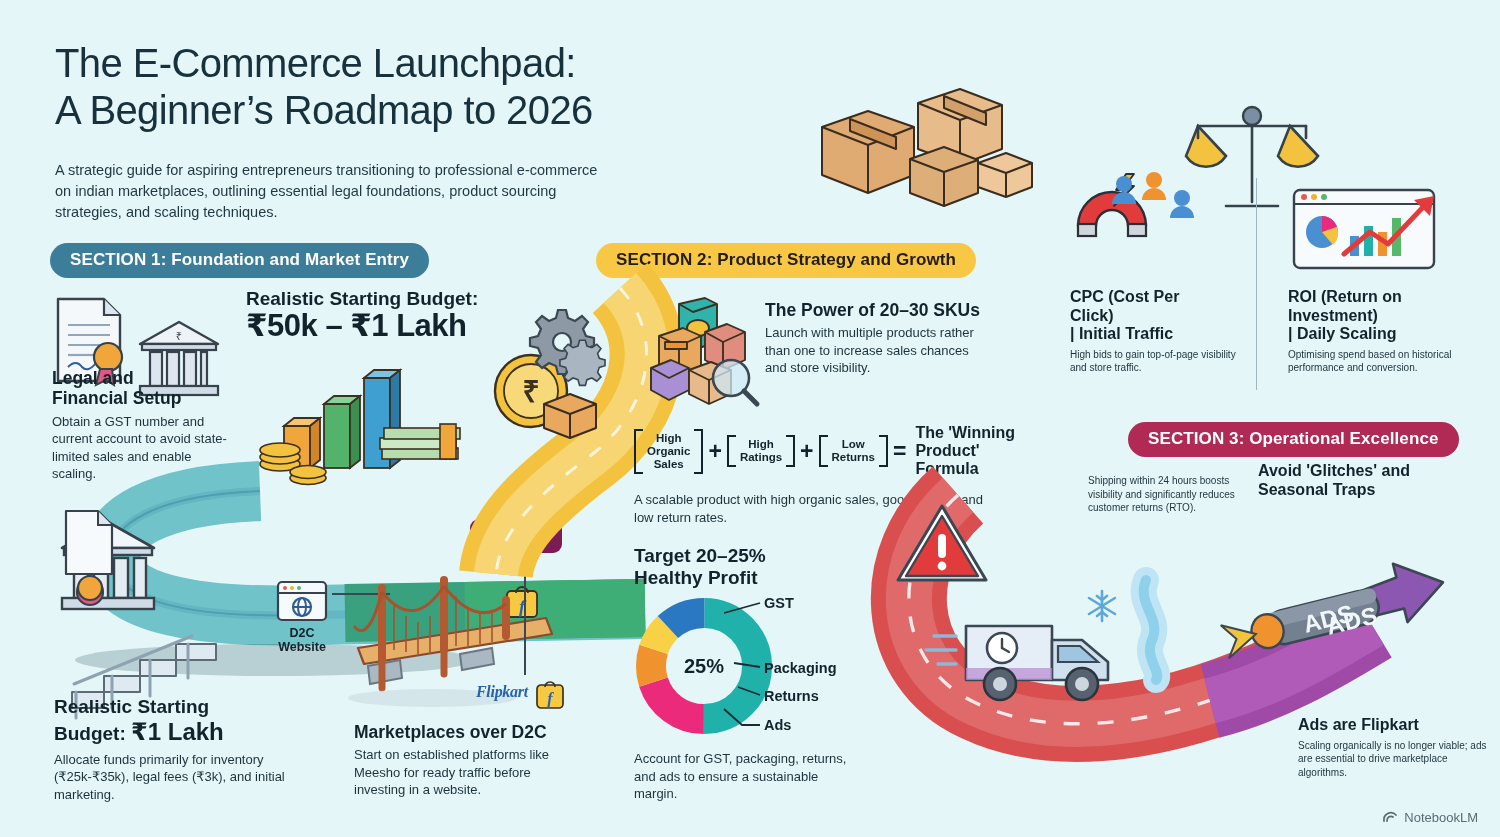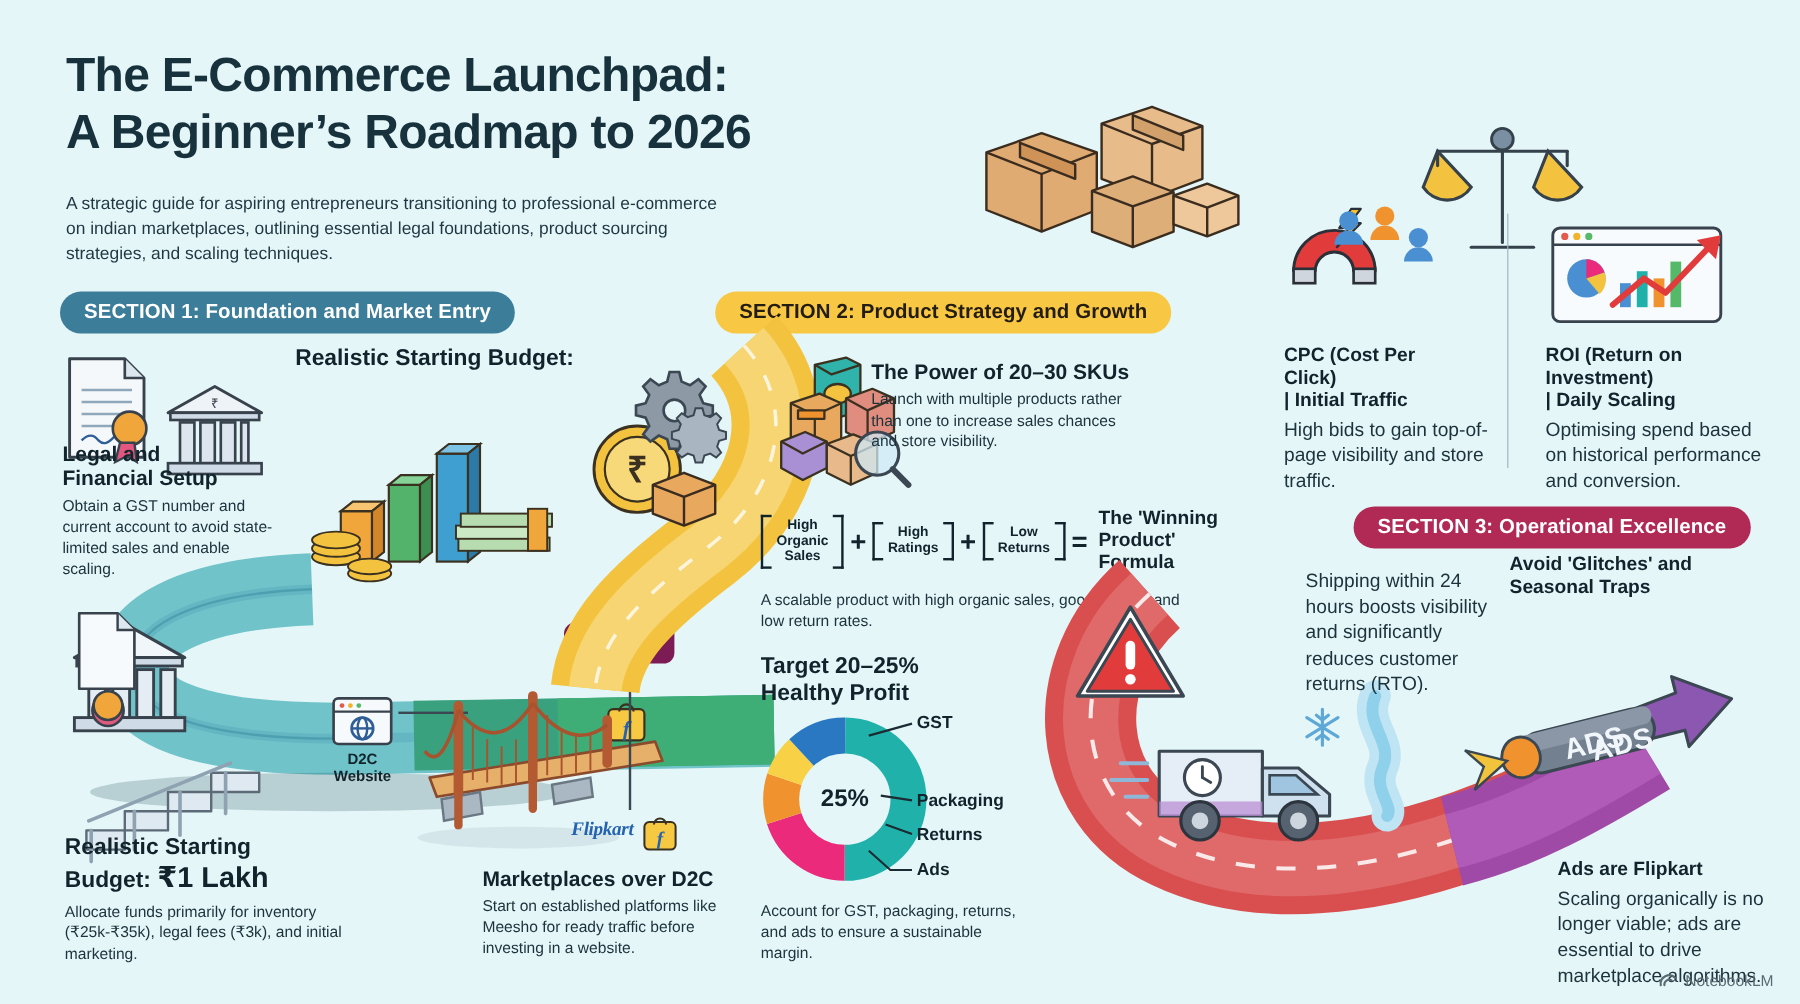--- a/index.html
+++ b/index.html
@@ -10,41 +10,41 @@
     color:#16242b;
     overflow:hidden;
     position:relative;
   }
   .stage{position:relative;width:1500px;height:837px;}
   .abs{position:absolute;}
 
   
   #title{
     left:55px;top:40px;width:760px;
-    font-size:40px;font-weight:bold;line-height:1.17;
+    font-size:40px;font-weight:normal;line-height:1.17;
     letter-spacing:-.6px;color:#17313d;
   }
   #subtitle{
     left:55px;top:160px;width:560px;
     font-size:14.5px;line-height:1.45;color:#1f3742;
   }
 
   
   .badge{
     display:inline-block;border-radius:40px;color:#fff;
     font-size:17px;font-weight:bold;padding:7px 20px 8px 20px;
     white-space:nowrap;letter-spacing:.1px;
   }
   .badge.dark{color:#231c13;}
 
   
   .blk-h{font-size:17.5px;font-weight:bold;line-height:1.16;color:#11242c;}
   .blk-h.sm{font-size:16px;}
   .blk-p{font-size:13px;line-height:1.35;color:#1c333c;margin-top:4px;}
-  .blk-p.tiny{font-size:16px;}
+  .blk-p.tiny{font-size:10px;}
   .big-num{font-size:31px;font-weight:bold;line-height:1.05;color:#11242c;letter-spacing:-.5px;}
   .big-lbl{font-size:19px;font-weight:bold;line-height:1.15;color:#11242c;}
 
   
   .formula{display:flex;align-items:center;gap:5px;}
   .brk{
     position:relative;padding:3px 13px;text-align:center;
     font-size:11.5px;font-weight:bold;line-height:1.12;color:#11242c;
   }
   .brk:before,.brk:after{
@@ -219,20 +219,21 @@
   <div class="abs" style="left:52px;top:368px;">
     <div class="blk-h">
       <div>Legal and</div>
       <div>Financial Setup</div>
     </div>
     <div class="blk-p" style="width:178px;">Obtain a GST number and current account to avoid state-limited sales and enable scaling.</div>
   </div>
 
   <div class="abs" style="left:246px;top:288px;">
     <div class="big-lbl">Realistic Starting Budget:</div>
+    <div class="big-num">₹50k – ₹1 Lakh</div>
   </div>
 
   <div class="abs" style="left:262px;top:360px;">
     <svg width="230" height="130" viewBox="0 0 230 130">
       <g stroke="#3b3120" stroke-width="1.8">
         <rect x="22" y="66" width="26" height="42" fill="#f0a63a"></rect>
         <path d="M22 66 L32 58 L58 58 L48 66 Z" fill="#f7c571"></path>
           <path d="M48 66 L58 58 L58 100 L48 108 Z" fill="#d1862a"></path>
         <rect x="62" y="44" width="26" height="64" fill="#54b36b"></rect>
         <path d="M62 44 L72 36 L98 36 L88 44 Z" fill="#85d397"></path>
@@ -387,21 +388,21 @@
   </div>
   <div class="abs" style="left:535px;top:678px;">
     <svg width="30" height="32" viewBox="0 0 30 32">
       <rect x="2" y="7" width="26" height="23" rx="4" fill="#f7c942" stroke="#3b3120" stroke-width="1.7"></rect>
       <path d="M10 9 A5 5 0 0 1 20 9" fill="none" stroke="#3b3120" stroke-width="1.7"></path>
       <text x="15" y="26" font-size="16" text-anchor="middle" fill="#2563b0" font-family="'Liberation Serif',serif" font-style="italic" font-weight="bold">f</text>
     </svg>
   </div>
   <div class="abs" style="left:524px;top:565px;width:2px;height:110px;background:#3b4752;"></div>
 
-  <div class="abs" style="left:354px;top:722px;margin-left:48px;">
+  <div class="abs" style="left:354px;top:722px;">
     <div class="blk-h">Marketplaces over D2C</div>
     <div class="blk-p" style="width:225px;">Start on established platforms like Meesho for ready traffic before investing in a website.</div>
   </div>
 
   <div class="abs" style="left:596px;top:243px;">
     <span class="badge dark" id="b2" style="background: rgb(248, 200, 68); color: rgb(35, 28, 19);">SECTION 2: Product Strategy and Growth</span>
   </div>
 
   <div class="abs" style="left:470px;top:282px;">
     <svg width="220" height="300" viewBox="0 0 220 300">
@@ -449,21 +450,21 @@
         <path d="M6 78 L24 88 L44 78" fill="none"></path>
         <path d="M44 80 L66 72 L86 80 L86 104 L64 114 L44 104 Z" fill="#e8b98a"></path>
         <path d="M44 80 L64 90 L86 80" fill="none"></path>
           <path d="M64 90 L64 114" fill="none"></path>
       </g>
       <circle cx="86" cy="88" r="18" fill="#cfeaf5" fill-opacity=".75" stroke="#3b4752" stroke-width="2.6"></circle>
       <line x1="99" y1="101" x2="112" y2="114" stroke="#3b4752" stroke-width="5" stroke-linecap="round"></line>
     </svg>
   </div>
 
-  <div class="abs" style="left:726px;top:300px;">
+  <div class="abs" style="left:765px;top:300px;">
     <div class="blk-h">The Power of 20–30 SKUs</div>
     <div class="blk-p" style="width:225px;">Launch with multiple products rather than one to increase sales chances and store visibility.</div>
   </div>
 
   <div class="abs formula" style="left:634px;top:424px;">
     <div class="brk">
       <div>High</div>
       <div>Organic</div>
       <div>Sales</div>
     </div>

